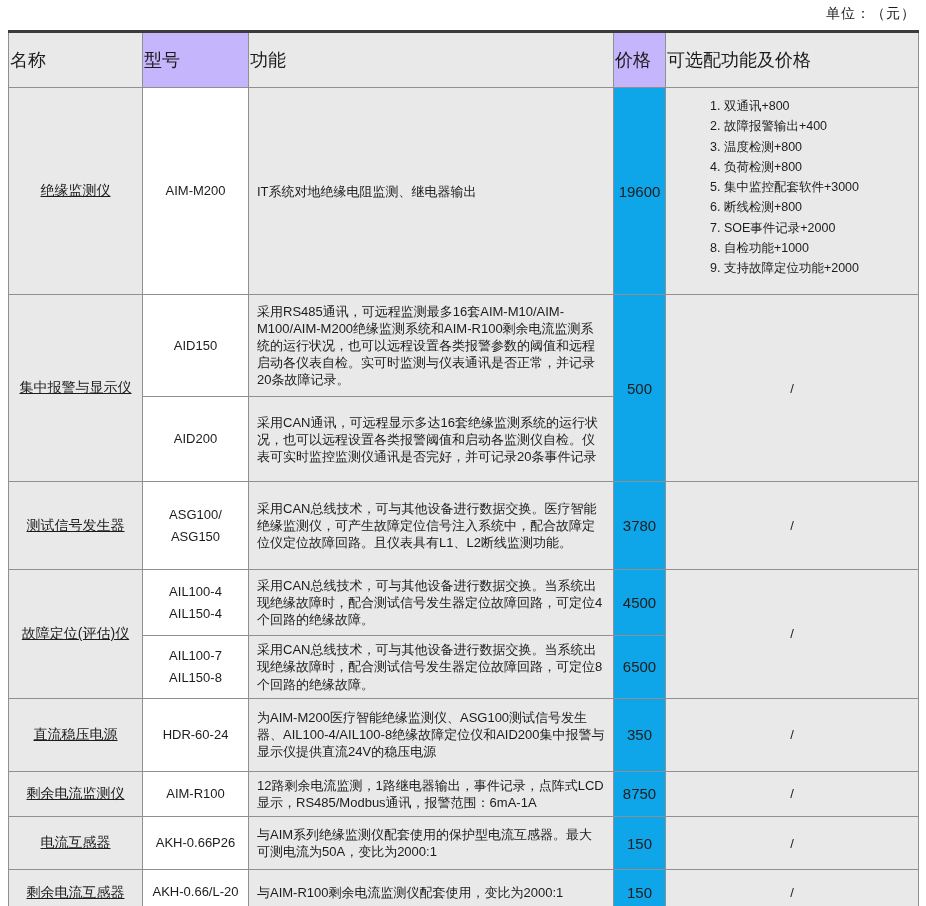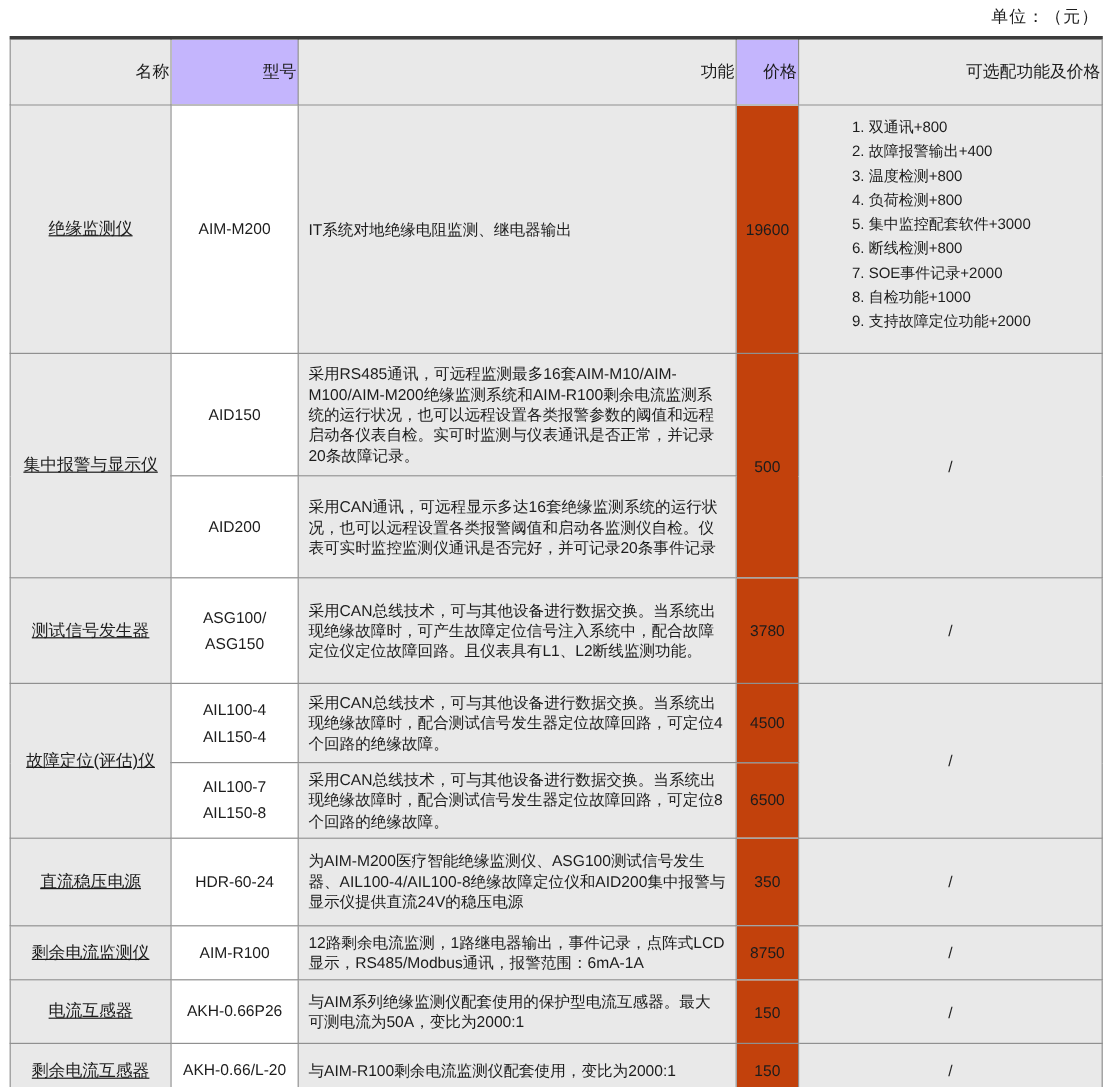--- a/index.html
+++ b/index.html
@@ -26,23 +26,23 @@
     border-top: 3px solid #3c3c3c;
     border-bottom: 3px solid #3c3c3c;
   }
   table.pricing th, table.pricing td {
     border: 1px solid #909090;
     vertical-align: middle;
     overflow: hidden;
   }
   table.pricing th {
     height: 52px;
-    font-size: 14px;
+    font-size: 18px;
     font-weight: normal;
-    text-align: right;
+    text-align: left;
   }
   .shade { background: #e9e9e9; }
   .plain { background: #c4b5fd; }
   td.c-name {
     background: #e9e9e9;
     text-align: center;
     font-size: 14px;
     text-decoration: underline;
   }
   td.c-model {
@@ -53,23 +53,23 @@
     line-height: 1.7;
   }
   td.c-func {
     background: #e9e9e9;
     text-align: left;
     font-size: 13px;
     padding: 5px 8px;
     line-height: 1.32;
   }
   td.c-price {
-    background: #c2410c;
+    background: #0ea5e9;
     text-align: center;
-    font-size: 13px;
+    font-size: 15px;
   }
   td.c-opt {
     background: #e9e9e9;
     text-align: center;
     font-size: 13px;
   }
   td.c-optlist {
     background: #e9e9e9;
     text-align: left;
     font-size: 12.5px;
@@ -124,21 +124,21 @@
         <td class="c-opt" rowspan="2">/</td>
       </tr>
       <tr style="height: 85px;">
         <td class="c-model">AID200</td>
         <td class="c-func">采用CAN通讯，可远程显示多达16套绝缘监测系统的运行状况，也可以远程设置各类报警阈值和启动各监测仪自检。仪表可实时监控监测仪通讯是否完好，并可记录20条事件记录</td>
       </tr>
       <tr style="height: 88px;">
         <td class="c-name">测试信号发生器</td>
         <td class="c-model">ASG100/
 ASG150</td>
-        <td class="c-func">采用CAN总线技术，可与其他设备进行数据交换。当系统出现绝缘故障时，可产生故障定位信号注入系统中，配合故障定位仪定位故障回路。且仪表具有L1、L2断线监测功能。</td>
+        <td class="c-func">采用CAN总线技术，可与其他设备进行数据交换。医疗智能绝缘监测仪，可产生故障定位信号注入系统中，配合故障定位仪定位故障回路。且仪表具有L1、L2断线监测功能。</td>
         <td class="c-price">3780</td>
         <td class="c-opt">/</td>
       </tr>
       <tr style="height: 66px;">
         <td class="c-name" rowspan="2">故障定位(评估)仪</td>
         <td class="c-model">AIL100-4
 AIL150-4</td>
         <td class="c-func">采用CAN总线技术，可与其他设备进行数据交换。当系统出现绝缘故障时，配合测试信号发生器定位故障回路，可定位4个回路的绝缘故障。</td>
         <td class="c-price">4500</td>
         <td class="c-opt" rowspan="2">/</td>

